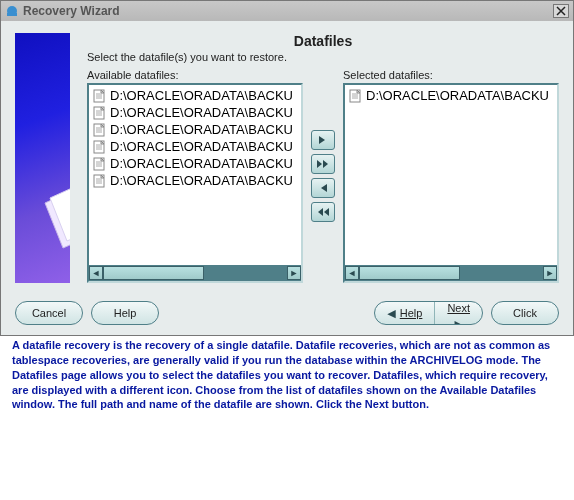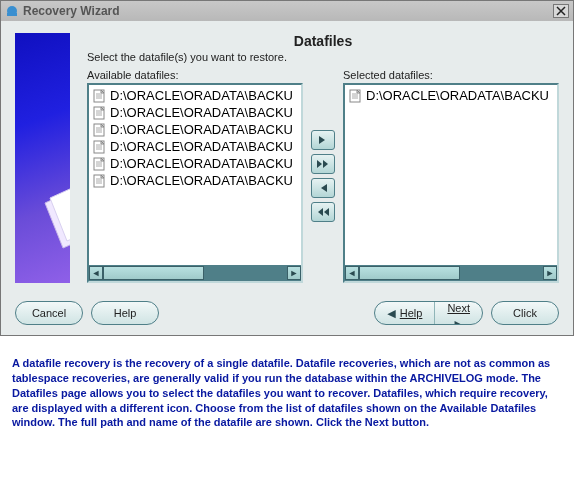--- a/index.html
+++ b/index.html
@@ -30,21 +30,21 @@
 .mid-col { display: flex; flex-direction: column; gap: 4px; justify-content: center; padding: 0 2px; }
 .move-btn { width: 24px; height: 20px; background: linear-gradient(#e6f2f2,#b3d6d6); border: 1px solid #4f7f88; border-radius: 3px; display: flex; align-items: center; justify-content: center; cursor: pointer; font-size: 11px; color: #2a4a50; }
 .move-btn svg { width: 14px; height: 12px; }
 .button-row { display: flex; align-items: center; margin-top: 18px; gap: 8px; }
 .button-row .spacer { flex: 1; }
 .pill-btn { min-width: 68px; height: 24px; padding: 0 14px; background: linear-gradient(#f2f8f8,#d0e4e4); border: 1px solid #4f7f88; border-radius: 12px; display: flex; align-items: center; justify-content: center; font-size: 11px; color: #222; cursor: pointer; }
 .nav-group { display: flex; border: 1px solid #4f7f88; border-radius: 12px; overflow: hidden; background: linear-gradient(#f2f8f8,#d0e4e4); }
 .nav-btn { height: 22px; padding: 0 12px; display: flex; align-items: center; gap: 4px; font-size: 11px; color: #222; cursor: pointer; border-right: 1px solid #8fb5b8; }
 .nav-btn:last-child { border-right: none; flex-direction: column; }
 .nav-btn .nav-chev { font-size: 11px; color: #2a4a50; }
-.desc { padding: 20px 12px 14px 12px; font-size: 11px; font-weight: bold; color: #0818a0; line-height: 1.35; }
+.desc { padding: 2px 12px 14px 12px; font-size: 11px; font-weight: bold; color: #0818a0; line-height: 1.35; }
 .underline { text-decoration: underline; }
 </style>
 </head>
 <body>
 
 <div class="window">
   <div class="titlebar">
     <span class="title-icon">
       <svg viewBox="0 0 14 14">
           <circle cx="7" cy="7" r="5" fill="#3a8fd0"></circle>

